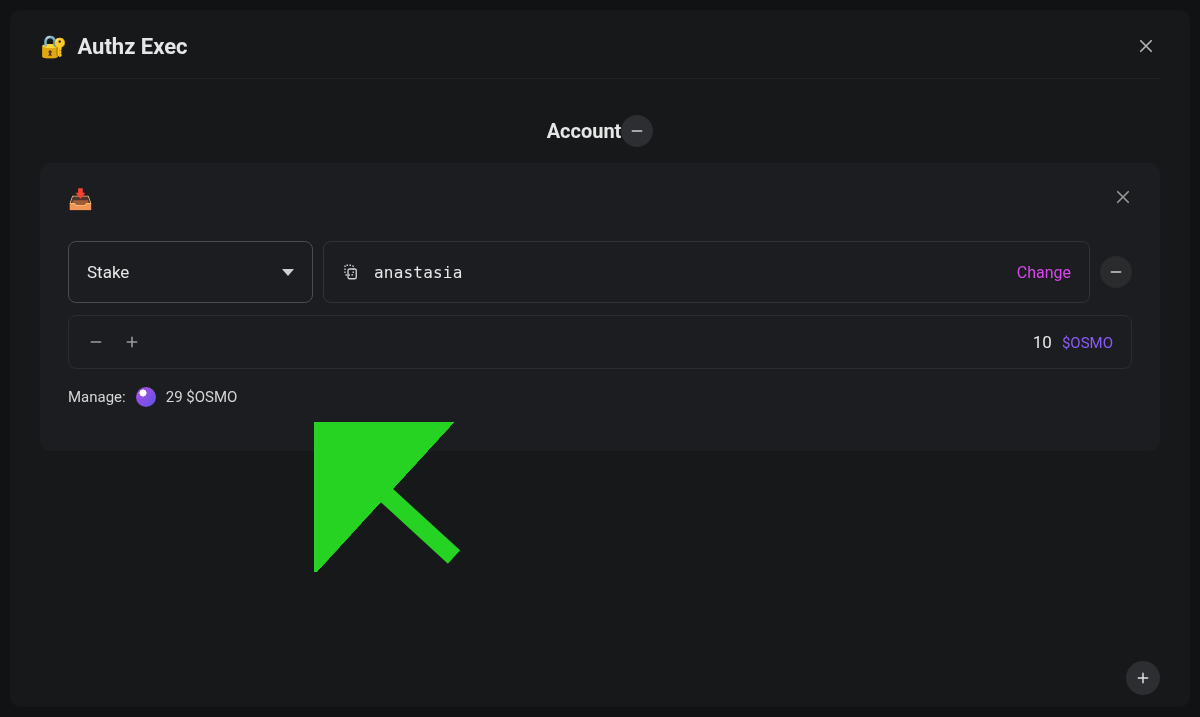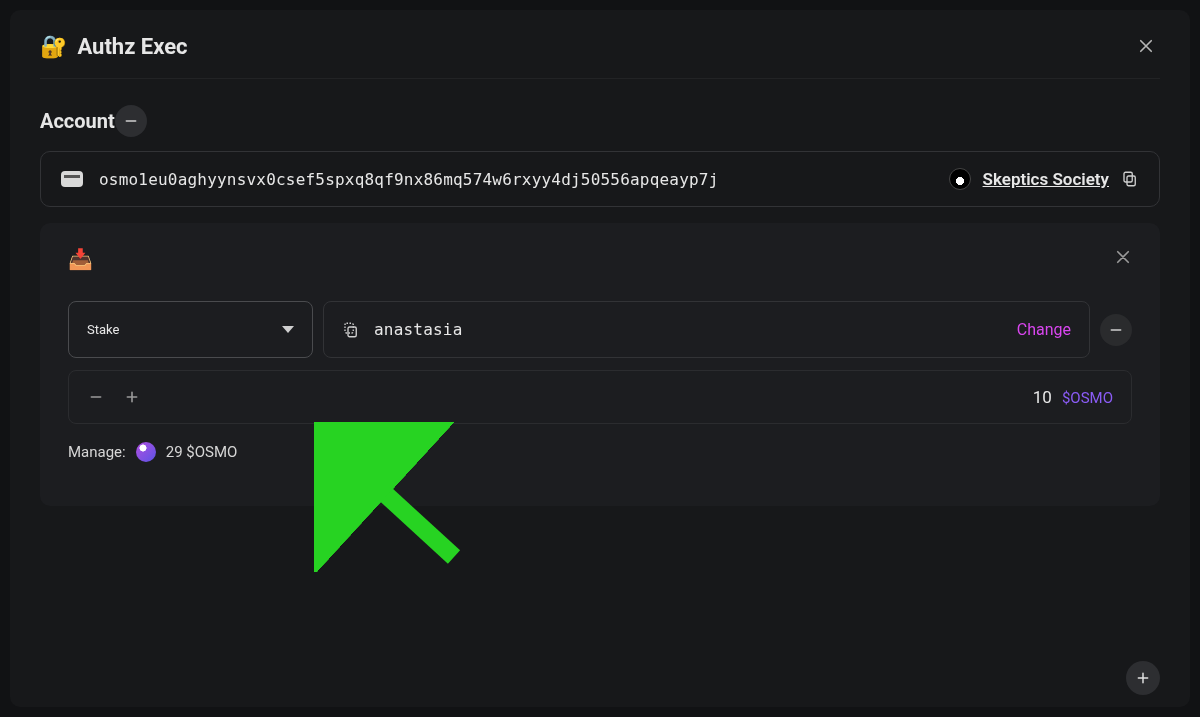--- a/index.html
+++ b/index.html
@@ -35,24 +35,24 @@
     font-weight: 700;
   }
   .hdr-emoji { font-size: 22px; }
   .close-x {
     width: 28px; height: 28px; display: flex; align-items: center; justify-content: center;
     color: #b6b6b6; cursor: pointer;
   }
   .close-x svg { width: 18px; height: 18px; }
 
   .section-head {
-    margin-top: 26px;
-    display: flex;
-    align-items: center;
-    justify-content: flex-start;
+    margin-top: 36px;
+    display: flex;
+    align-items: center;
+    justify-content: center;
   }
   .section-title { font-size: 20px; font-weight: 700; }
   .circle-btn {
     width: 32px; height: 32px; border-radius: 50%;
     background: #2d2e31; display: flex; align-items: center; justify-content: center;
     color: #cfcfcf; cursor: pointer;
   }
   .circle-btn-dark {
     background: #2a2b2d;
   }
@@ -117,21 +117,21 @@
   }
   .select-box {
     width: 245px;
     border: 1.5px solid #4a4b4e;
     border-radius: 8px;
     padding: 20px 18px;
     display: flex; align-items: center; justify-content: space-between;
     background: transparent;
     cursor: pointer;
   }
-  .select-label { font-size: 13px; color: #e7e7e7; }
+  .select-label { font-size: 17px; color: #e7e7e7; }
   .caret { width: 0; height: 0; border-left: 6px solid transparent; border-right: 6px solid transparent; border-top: 7px solid #cfcfcf; }
 
   .validator-box {
     flex: 1;
     border: 1px solid #323336;
     border-radius: 8px;
     padding: 4px 18px;
     display: flex; align-items: center; justify-content: space-between;
   }
   .validator-left { display: flex; align-items: center; gap: 14px; }
@@ -206,34 +206,20 @@
 
   <div class="section-head">
     <div class="section-title">Account</div>
     <div class="circle-btn">
       <svg viewBox="0 0 24 24">
           <path d="M5 12 H19" stroke="currentColor" stroke-width="2.4" stroke-linecap="round"></path>
         </svg>
     </div>
   </div>
 
-  <div class="account-box">
-    <div class="acct-left">
-      <div class="wallet-icon"></div>
-      <span class="mono">osmo1eu0aghyynsvx0csef5spxq8qf9nx86mq574w6rxyy4dj50556apqeayp7j</span>
-    </div>
-    <div class="acct-right">
-      <div class="avatar"></div>
-      <a class="society-link">Skeptics Society</a>
-      <svg class="copy-icon" viewBox="0 0 24 24">
-        <rect x="8" y="8" width="11" height="13" rx="2" fill="none" stroke="currentColor" stroke-width="1.8"></rect>
-        <rect x="4" y="3" width="11" height="13" rx="2" fill="none" stroke="currentColor" stroke-width="1.8"></rect>
-      </svg>
-    </div>
-  </div>
 
 
   <div class="action-card">
     <div class="action-hdr">
       <div class="action-title">
         <span class="action-emoji">📥</span>
       </div>
       <div class="action-close">
         <svg viewBox="0 0 24 24">
             <path d="M5 5 L19 19 M19 5 L5 19" stroke="currentColor" stroke-width="2.2" stroke-linecap="round"></path>

